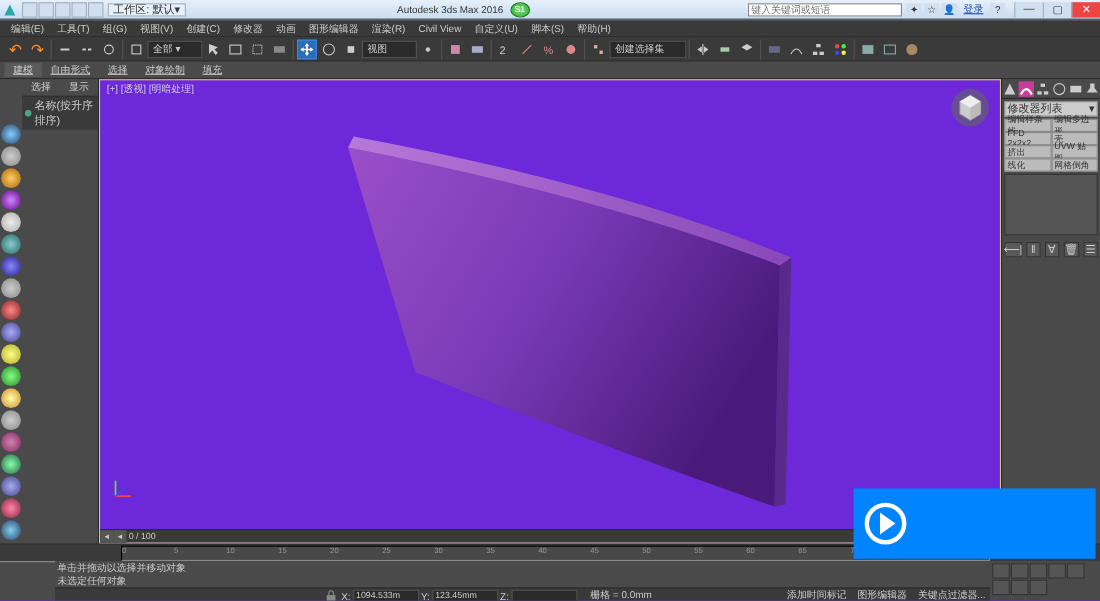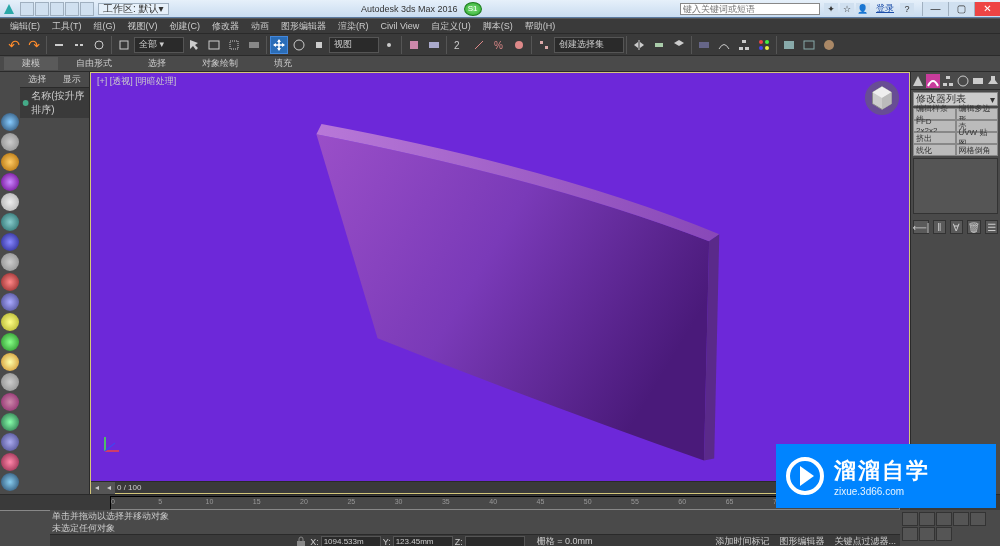--- a/index.html
+++ b/index.html
@@ -34,21 +34,21 @@
     .toolbar .sep { width: 1px; height: 18px; background: #555; margin: 0 2px; }
     .toolbar .tb-btn { width: 18px; height: 18px; margin: 0 1px; display: flex; align-items: center; justify-content: center; border: 1px solid transparent; }
     .toolbar .tb-btn.arrow { color: #ff8c2c; font-size: 14px; }
     .toolbar .tb-btn.active { background: #2a6db8; border-color: #4488dd; }
     .toolbar .tb-btn svg { width: 14px; height: 14px; }
     .toolbar .dropdown { height: 16px; background: #2a2a2a; border: 1px solid #555; color: #ccc; font-size: 9px; padding: 0 4px; width: 50px;}
     .toolbar .dropdown-wide { width: 70px; }
     
     
     .ribbon { height: 16px; background: #4a4a4a; display: flex; align-items: center; padding: 0 4px; border-bottom: 1px solid #2a2a2a; }
-    .ribbon .rtab { padding: 0 18px; font-size: 9px; color: #ccc; }
+    .ribbon .rtab { padding: 0 8px; font-size: 9px; color: #ccc; text-decoration: underline; }
     .ribbon .rtab.active { background: #5a5a5a; }
     
     
     .workspace-row { display: flex; height: 422px; }
     
     
     .left-icons { width: 20px; background: #4a4a4a; display: flex; flex-direction: column; padding-top: 40px; }
     .left-icons .licon { width: 18px; height: 18px; margin: 1px auto; border-radius: 50%; }
     
     
@@ -550,17 +550,13 @@
     <div class="bri"></div>
     <div class="bri"></div>
     <div class="bri"></div>
   </div>
 </div>
 
 <div class="watermark">
   <div class="play-circle">
       <div class="play-tri"></div>
     </div>
-  <div class="wm-text">
-    <div class="wm-main">溜溜自学</div>
-    <div class="wm-sub">zixue.3d66.com</div>
-  </div>
 </div>
 
 </body></html>

